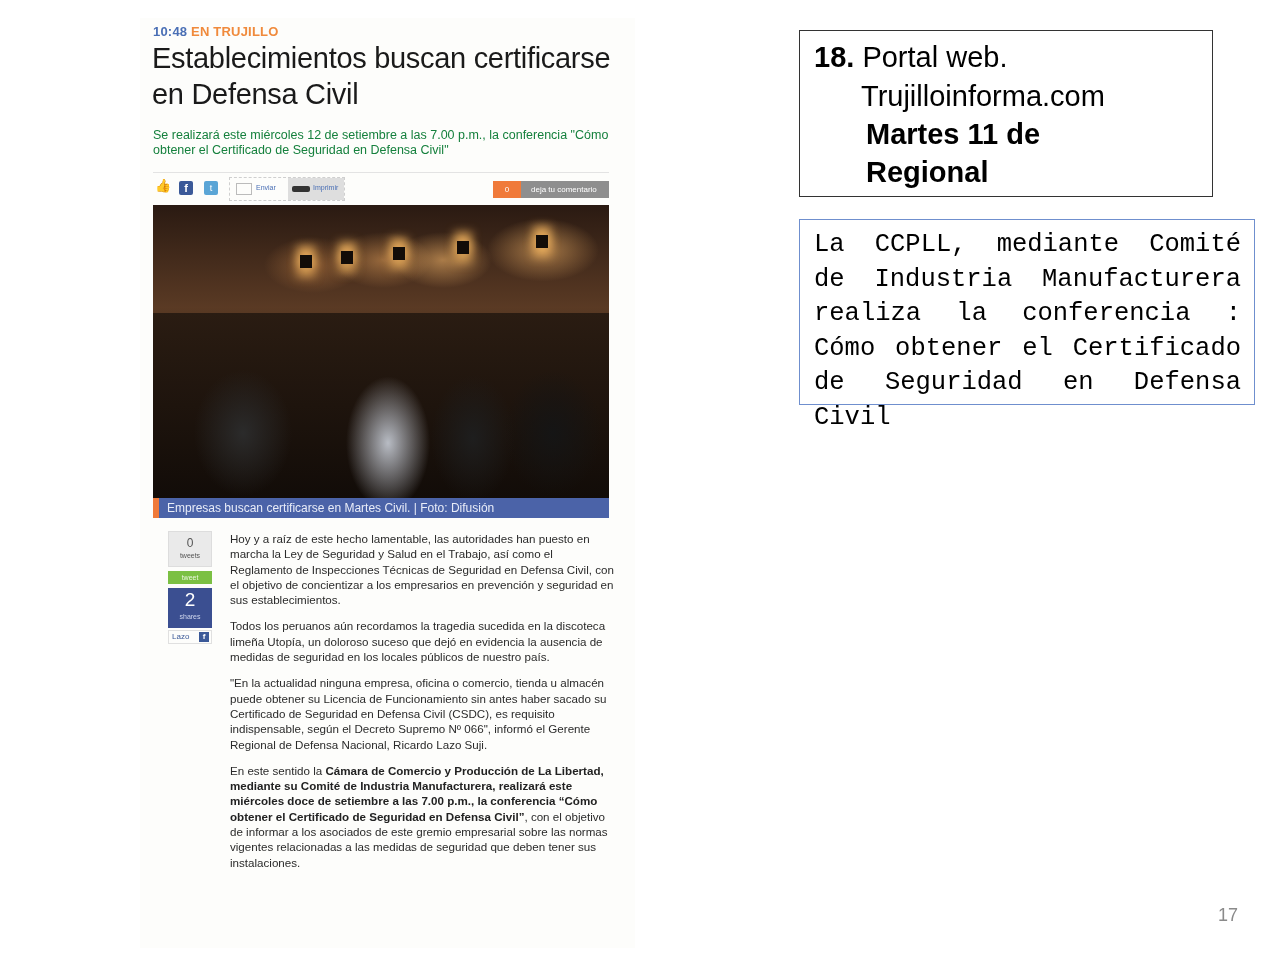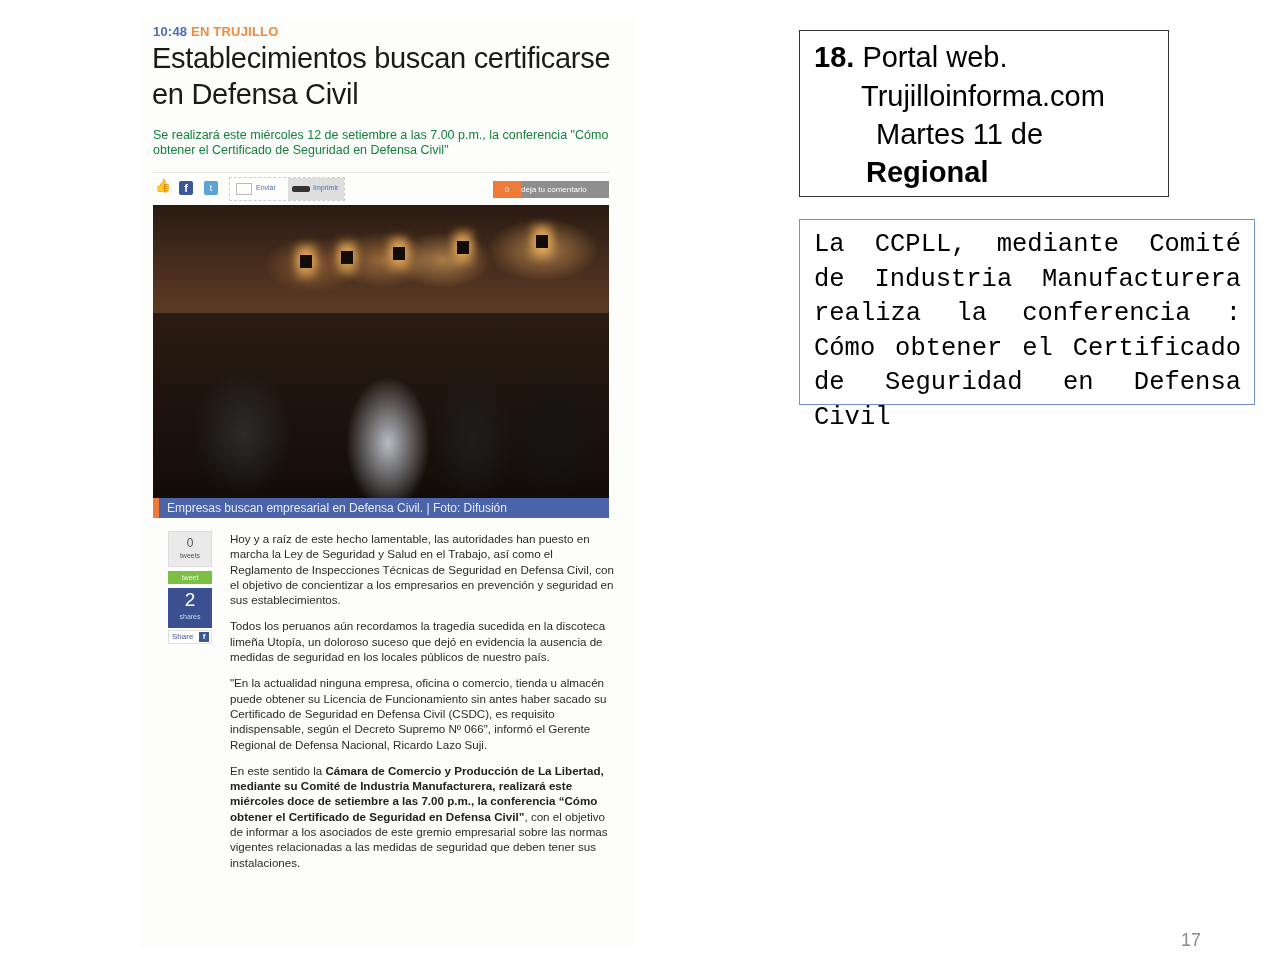--- a/index.html
+++ b/index.html
@@ -18,21 +18,21 @@
     .tb-fb { left:26px; background:#3b5998; color:#fff; font-size:11px; font-weight:bold; text-align:center; line-height:14px; }
     .tb-tw { left:51px; background:#5aa5d6; color:#fff; font-size:9px; text-align:center; line-height:14px; }
     .tb-mailbox { position:absolute; left:76px; top:4px; width:114px; height:22px; border:1px dashed #cfcfcf; }
     .tb-mail { position:absolute; left:6px; top:5px; width:14px; height:10px; border:1px solid #bbb; }
     .tb-enviar { position:absolute; left:26px; top:6px; font-size:7px; color:#4a6fb5; }
     .tb-print { position:absolute; left:58px; top:0px; width:56px; height:22px; background:#dedede; }
     .tb-printer { position:absolute; left:4px; top:8px; width:18px; height:6px; background:#333; border-radius:2px; }
     .tb-imprimir { position:absolute; left:25px; top:6px; font-size:7px; color:#4a6fb5; }
     .tb-comment { position:absolute; right:0px; top:8px; width:116px; height:17px; background:#8e8e8e; }
     .tb-count { position:absolute; left:0; top:0; width:28px; height:17px; background:#f07a3a; color:#fff; font-size:8px; line-height:17px; text-align:center; }
-    .tb-comment-label { position:absolute; left:28px; top:0; font-size:8px; line-height:17px; color:#fff; }
+    .tb-comment-label { position:absolute; left:38px; top:0; font-size:8px; line-height:17px; color:#fff; }
 
     .photo { position:absolute; left:13px; top:187px; width:456px; height:293px; overflow:hidden;
       background:
         radial-gradient(ellipse 70px 40px at 290px 55px, rgba(255,190,110,0.55), transparent 70%),
         radial-gradient(ellipse 70px 40px at 230px 55px, rgba(255,180,100,0.45), transparent 70%),
         radial-gradient(ellipse 70px 40px at 160px 60px, rgba(255,170,90,0.35), transparent 70%),
         radial-gradient(ellipse 80px 45px at 390px 45px, rgba(255,190,110,0.55), transparent 70%),
         linear-gradient(180deg, #2a1a12 0%, #5a3a24 35%, #3a2416 60%, #1a120c 100%);
     }
     .lamp { position:absolute; width:12px; height:13px; background:#120c08; box-shadow:0 -6px 10px 3px rgba(255,190,100,0.75), 0 6px 10px 3px rgba(255,190,100,0.6); }
@@ -56,30 +56,30 @@
     .s-shares .l { font-size:7px; line-height:9px; color:#cfd6ee; }
     .s-share-fb { margin-top:2px; width:44px; height:14px; border:1px solid #e0e0e0; box-sizing:border-box; position:relative; }
     .s-share-fb .l { position:absolute; left:3px; top:1px; font-size:8px; color:#3b5998; }
     .s-share-fb .fb { position:absolute; right:2px; top:1px; width:10px; height:10px; background:#3b5998; color:#fff; font-size:8px; font-weight:bold; text-align:center; line-height:10px; }
 
     .body-text { position:absolute; left:90px; top:513px; width:385px; font-size:11.6px; line-height:15.3px; color:#2a2a2a; }
     .body-text p { margin:0 0 11px 0; }
     .body-text b { color:#222; }
 
     
-    .box-title { position:absolute; left:799px; top:30px; width:370px; height:167px; border:1.5px solid #333; box-sizing:border-box; }
+    .box-title { position:absolute; left:799px; top:30px; width:414px; height:167px; border:1.5px solid #333; box-sizing:border-box; }
     .bt-line { position:absolute; left:14px; font-size:29px; line-height:38px; color:#000; white-space:nowrap; }
     .bt-1 { top:7px; }
     .bt-2 { top:46px; left:61px; }
-    .bt-3 { top:84px; left:76px; font-weight:normal; }
+    .bt-3 { top:84px; left:66px; font-weight:bold; }
     .bt-4 { top:122px; left:66px; font-weight:bold; }
     .box-desc { position:absolute; left:799px; top:219px; width:456px; height:186px; border:1.5px solid #6f8fce; box-sizing:border-box; padding:8px 13px 0 14px; }
     .box-desc p { margin:0; font-size:25.5px; line-height:34.5px; color:#000; text-align:justify;font-family:Liberation Mono, monospace; }
 
-    .page-num { position:absolute; left:1181px; top:905px; font-size:18px; color:#8a8a8a;margin-top:25px; }
+    .page-num { position:absolute; left:1218px; top:905px; font-size:18px; color:#8a8a8a; }
   </style>
 </head>
 <body>
 
 <div class="clip">
   <div class="kicker">
     <span class="time">10:48</span>
     <span class="place">EN TRUJILLO</span>
   </div>
   <div class="headline">Establecimientos buscan certificarse en Defensa Civil</div>
@@ -104,34 +104,34 @@
   </div>
 
   <div class="photo">
     <span class="lamp" style="left:147px;top:50px;"></span>
     <span class="lamp" style="left:188px;top:46px;"></span>
     <span class="lamp" style="left:240px;top:42px;"></span>
     <span class="lamp" style="left:304px;top:36px;"></span>
     <span class="lamp" style="left:383px;top:30px;"></span>
     <div class="crowd"></div>
   </div>
-  <div class="caption">Empresas buscan empresarial en Defensa Civil. | Foto: Difusión</div>
+  <div class="caption">Empresas buscan certificarse en Martes Civil. | Foto: Difusión</div>
 
   <div class="social">
     <div class="s-tweets">
       <div class="n">0</div>
       <div class="l">tweets</div>
     </div>
     <div class="s-tweet-btn">tweet</div>
     <div class="s-shares">
       <div class="n">2</div>
       <div class="l">shares</div>
     </div>
     <div class="s-share-fb">
-      <span class="l">Share</span>
+      <span class="l">Lazo</span>
       <span class="fb">f</span>
     </div>
   </div>
 
   <div class="body-text">
     <p>Hoy y a raíz de este hecho lamentable, las autoridades han puesto en marcha la Ley de Seguridad y Salud en el Trabajo, así como el Reglamento de Inspecciones Técnicas de Seguridad en Defensa Civil, con el objetivo de concientizar a los empresarios en prevención y seguridad en sus establecimientos.</p>
     <p>Todos los peruanos aún recordamos la tragedia sucedida en la discoteca limeña Utopía, un doloroso suceso que dejó en evidencia la ausencia de medidas de seguridad en los locales públicos de nuestro país.</p>
     <p>"En la actualidad ninguna empresa, oficina o comercio, tienda u almacén puede obtener su Licencia de Funcionamiento sin antes haber sacado su Certificado de Seguridad en Defensa Civil (CSDC), es requisito indispensable, según el Decreto Supremo Nº 066", informó el Gerente Regional de Defensa Nacional, Ricardo Lazo Suji.</p>
     <p><span>En este sentido la </span><b>Cámara de Comercio y Producción de La Libertad, mediante su Comité de Industria Manufacturera, realizará este miércoles doce de setiembre a las 7.00 p.m., la conferencia “Cómo obtener el Certificado de Seguridad en Defensa Civil”</b><span>, con el objetivo de informar a los asociados de este gremio empresarial sobre las normas vigentes relacionadas a las medidas de seguridad que deben tener sus instalaciones.</span></p>
   </div>

